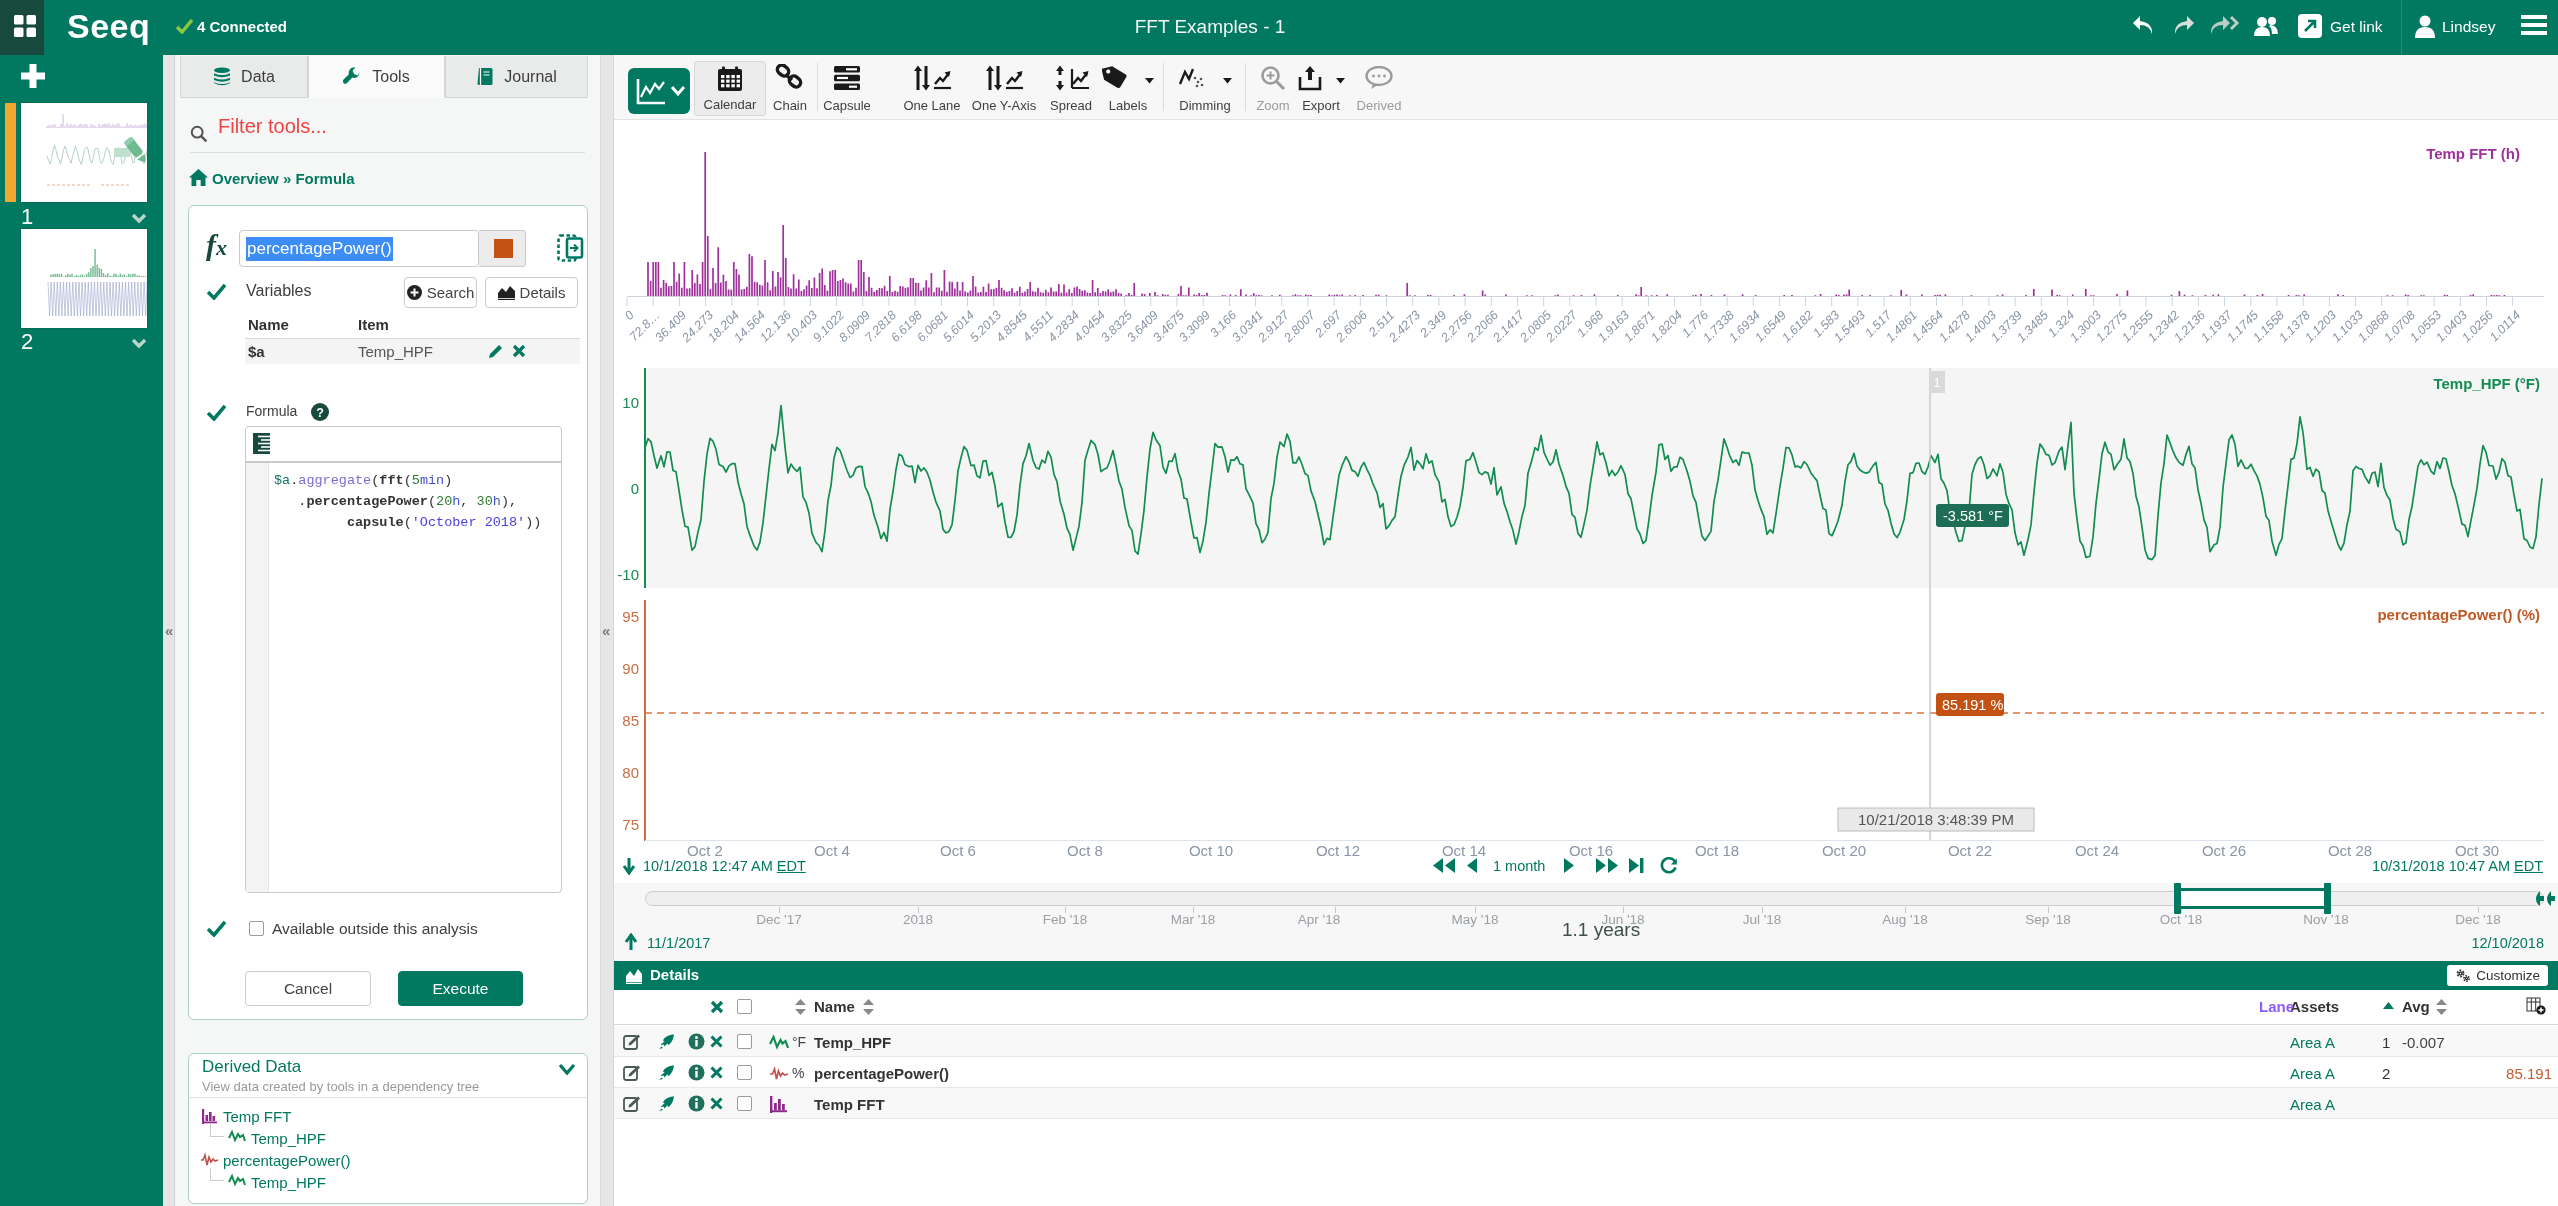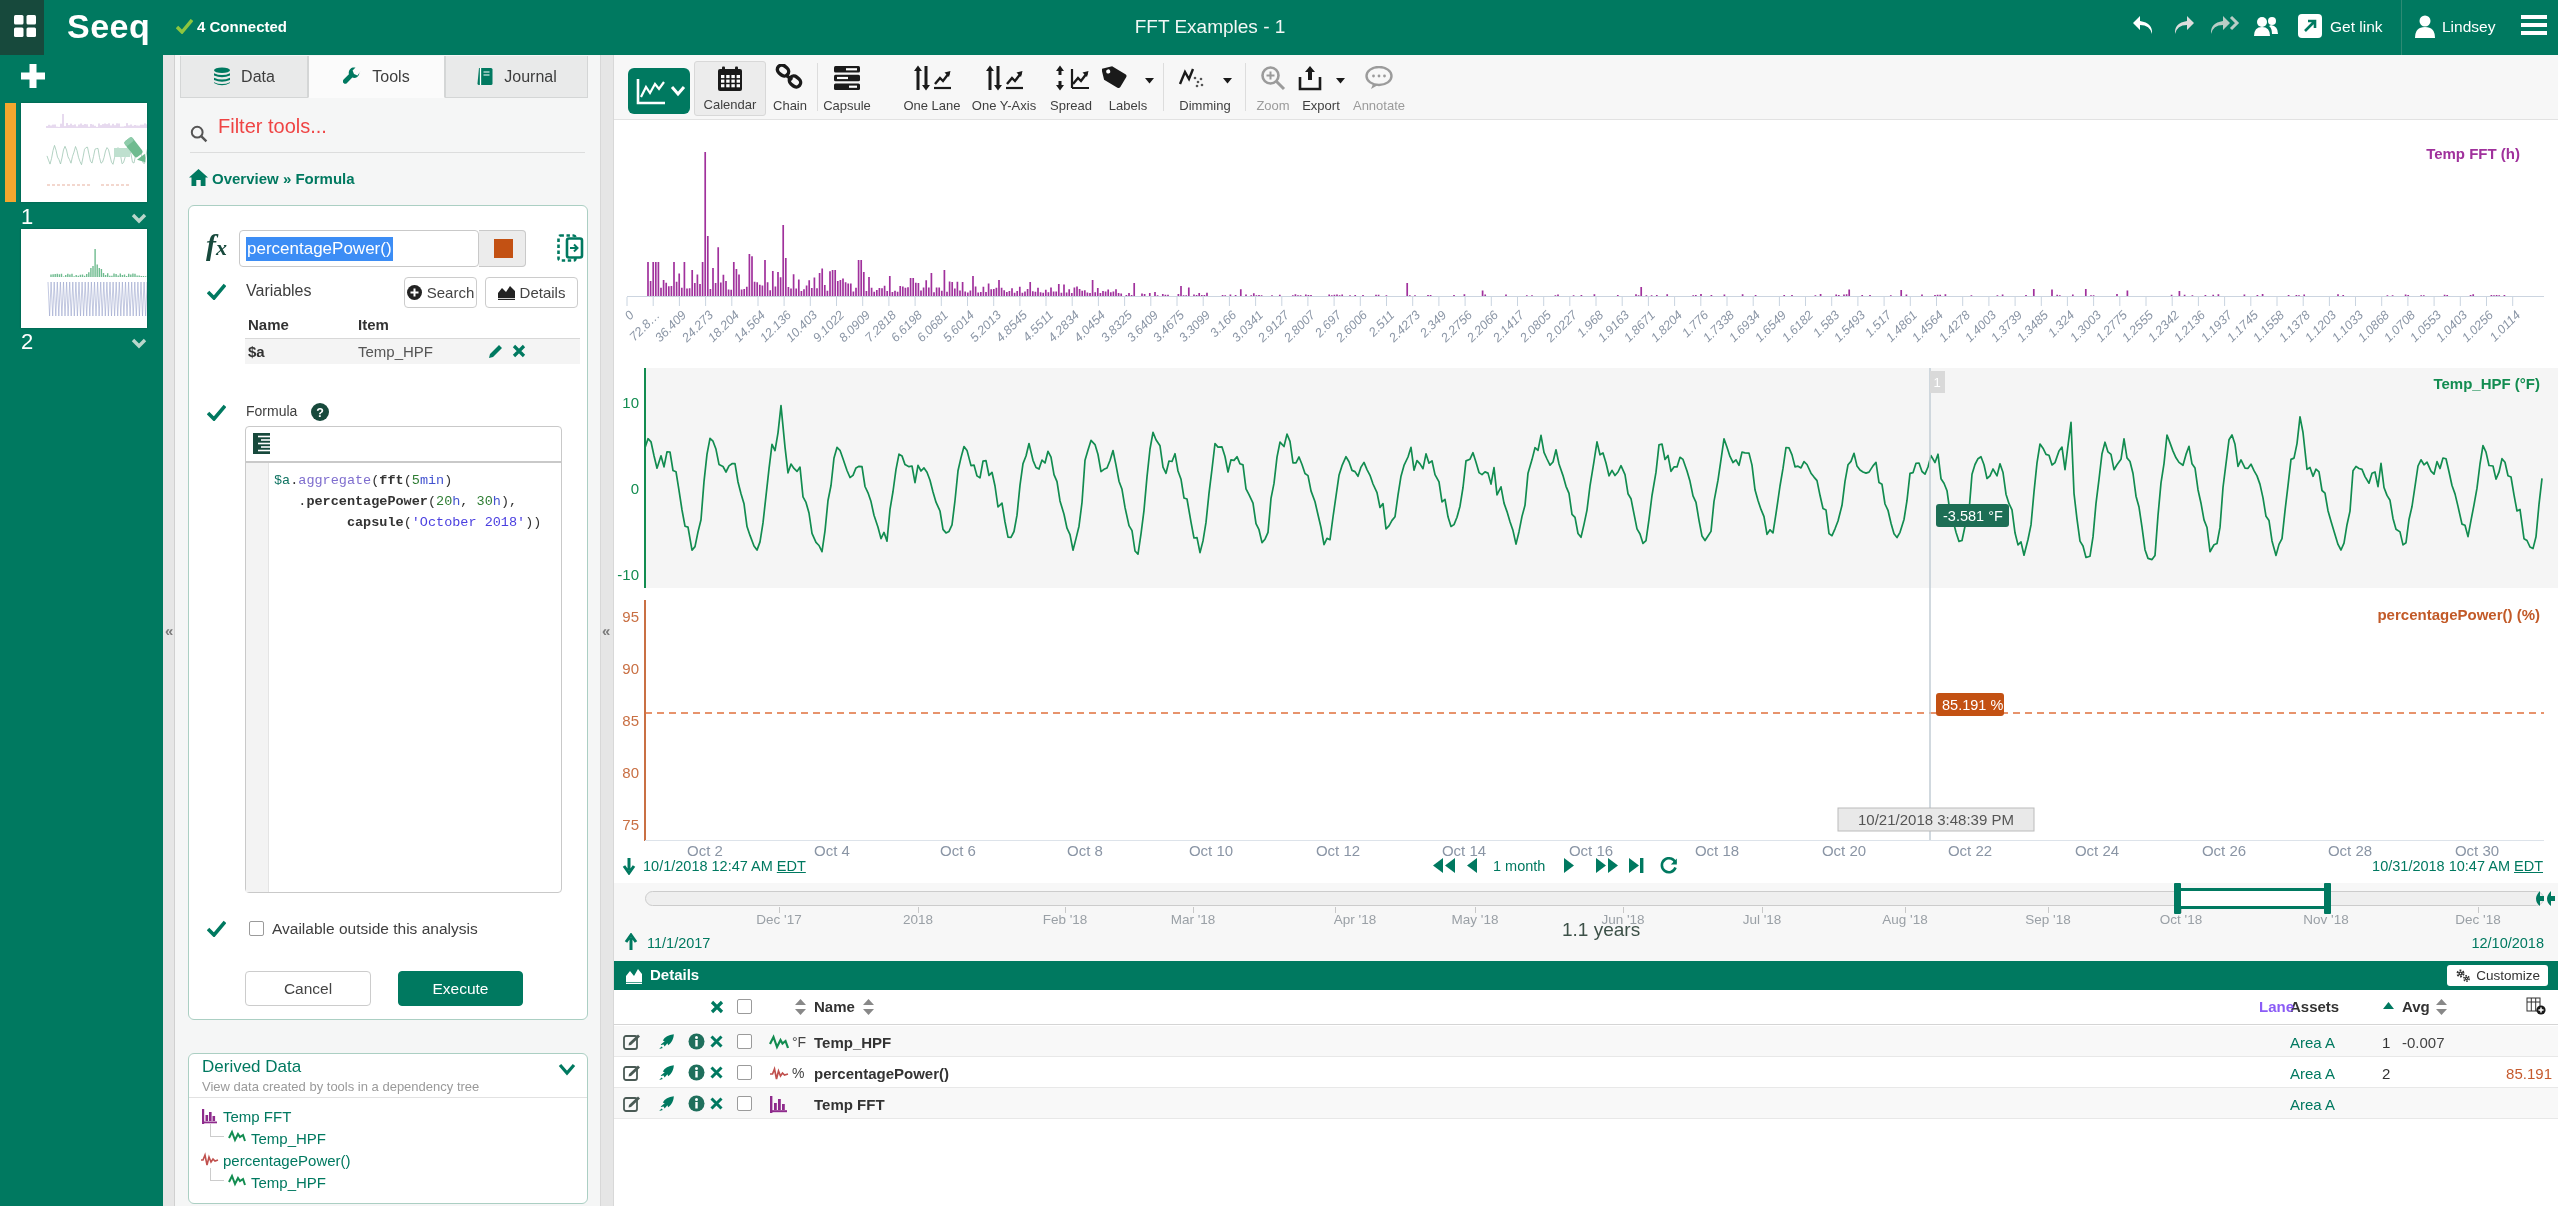--- a/index.html
+++ b/index.html
@@ -473,21 +473,21 @@
         <svg width="28" height="24" viewBox="0 0 28 24">
           <ellipse cx="14" cy="10" rx="12.5" ry="9" stroke="#9b9b9b" stroke-width="2.4" fill="none"></ellipse>
           <path d="M8 18 L6 23 L13 19" fill="#9b9b9b"></path>
           <g fill="#9b9b9b">
             <circle cx="8.5" cy="10" r="1.4"></circle>
             <circle cx="14" cy="10" r="1.4"></circle>
             <circle cx="19.5" cy="10" r="1.4"></circle>
           </g>
         </svg>
       </div>
-      <div class="lab">Annotate</div>
+      <div class="lab">Derived</div>
     </div>
   </div>
 
 <div id="charts">
 <svg class="abs" style="left:614px;top:120px" width="1944" height="740" viewBox="614 120 1944 740">
 <rect x="645" y="368" width="1913" height="220" fill="#f5f5f5"></rect>
 <path d="M648.0 296V262.0M650.6 296V281.1M653.2 296V262.0M655.8 296V262.0M658.4 296V262.0M661.0 296V287.8M663.6 296V280.0M666.2 296V282.8M668.8 296V286.2M671.4 296V286.0M674.0 296V262.0M676.6 296V281.8M679.2 296V273.5M681.8 296V287.8M684.4 296V262.0M687.0 296V288.5M689.6 296V288.3M692.2 296V270.0M694.8 296V283.1M697.4 296V274.4M700.0 296V284.1M702.6 296V262.0M705.2 296V152.0M707.8 296V236.0M710.4 296V288.9M713.0 296V268.1M715.6 296V283.1M718.2 296V247.3M720.8 296V282.4M723.4 296V274.7M726.0 296V281.0M728.6 296V289.5M731.2 296V289.7M733.8 296V261.9M736.4 296V268.9M739.0 296V274.6M741.6 296V289.5M744.2 296V289.1M746.8 296V286.8M749.4 296V253.9M752.0 296V256.2M754.6 296V281.8M757.2 296V282.3M759.8 296V284.7M762.4 296V285.5M765.0 296V259.9M767.6 296V282.3M770.2 296V290.2M772.8 296V271.1M775.4 296V286.5M778.0 296V272.1M780.6 296V277.3M783.2 296V225.0M785.8 296V258.0M788.4 296V286.9M791.0 296V288.5M793.6 296V274.2M796.2 296V288.5M798.8 296V279.4M801.4 296V290.9M804.0 296V289.3M806.6 296V285.4M809.2 296V280.3M811.8 296V288.0M814.4 296V277.5M817.0 296V288.2M819.6 296V272.9M822.2 296V268.5M824.8 296V285.0M827.4 296V290.7M830.0 296V271.3M832.6 296V270.0M835.2 296V270.0M837.8 296V281.0M840.4 296V280.0M843.0 296V278.6M845.6 296V282.3M848.2 296V283.5M850.8 296V283.4M853.4 296V291.6M856.0 296V287.8M858.6 296V260.0M861.2 296V260.0M863.8 296V272.0M866.4 296V290.9M869.0 296V277.0M871.6 296V287.8M874.2 296V291.8M876.8 296V290.1M879.4 296V288.1M882.0 296V288.2M884.6 296V285.7M887.2 296V291.0M889.8 296V276.0M892.4 296V292.0M895.0 296V290.8M897.6 296V291.8M900.2 296V286.0M902.8 296V286.4M905.4 296V287.7M908.0 296V287.2M910.6 296V278.0M913.2 296V278.0M915.8 296V282.8M918.4 296V283.1M921.0 296V290.4M923.6 296V287.5M926.2 296V280.2M928.8 296V287.5M931.4 296V273.0M934.0 296V292.2M936.6 296V287.6M939.2 296V287.5M941.8 296V290.7M944.4 296V270.0M947.0 296V291.8M949.6 296V281.5M952.2 296V281.9M954.8 296V288.5M957.4 296V281.8M960.0 296V290.6M962.6 296V282.1M965.2 296V291.6M967.8 296V292.4M970.4 296V290.5M973.0 296V276.0M975.6 296V286.5M978.2 296V292.6M980.8 296V291.9M983.4 296V286.8M986.0 296V291.9M988.6 296V283.6M991.2 296V289.3M993.8 296V288.9M996.4 296V287.8M999.0 296V280.0M1001.6 296V287.7M1004.2 296V290.3M1006.8 296V292.0M1009.4 296V291.0M1012.0 296V288.3M1014.6 296V292.7M1017.2 296V291.1M1019.8 296V286.7M1022.4 296V292.8M1025.0 296V291.4M1027.6 296V289.1M1030.2 296V282.0M1032.8 296V291.2M1035.4 296V291.8M1038.0 296V287.8M1040.6 296V292.2M1043.2 296V292.8M1045.8 296V289.7M1048.4 296V292.3M1051.0 296V287.5M1053.6 296V291.4M1056.2 296V291.4M1058.8 296V284.0M1061.4 296V292.8M1064.0 296V284.4M1066.6 296V292.6M1069.2 296V289.3M1071.8 296V293.0M1074.4 296V287.6M1077.0 296V286.5M1079.6 296V289.1M1082.2 296V290.7M1084.8 296V290.3M1087.4 296V292.6M1090.0 296V292.9M1092.6 296V280.0M1095.2 296V292.2M1097.8 296V287.9M1100.4 296V293.0M1103.0 296V291.1M1105.6 296V291.5M1108.2 296V289.5M1110.8 296V292.2M1113.4 296V291.4M1116.0 296V289.2M1118.6 296V293.1M1121.2 296V293.6M1126.4 296V294.9M1129.0 296V293.0M1131.6 296V295.0M1134.2 296V283.0M1142.0 296V293.5M1144.6 296V293.9M1149.8 296V292.9M1155.0 296V292.0M1157.6 296V295.2M1162.8 296V293.9M1165.4 296V294.8M1168.0 296V294.7M1178.4 296V294.1M1181.0 296V286.0M1183.6 296V295.2M1186.2 296V295.2M1188.8 296V287.6M1194.0 296V294.5M1196.6 296V295.1M1199.2 296V292.9M1201.8 296V295.0M1204.4 296V295.0M1207.0 296V292.8M1222.6 296V295.1M1225.2 296V295.2M1230.4 296V294.6M1235.6 296V295.1M1240.8 296V289.3M1246.0 296V294.5M1251.2 296V295.2M1253.8 296V293.3M1256.4 296V295.2M1259.0 296V295.1M1261.6 296V295.2M1272.0 296V295.2M1279.8 296V294.7M1292.8 296V295.2M1295.4 296V294.2M1298.0 296V295.2M1300.6 296V295.2M1305.8 296V294.5M1308.4 296V295.1M1311.0 296V294.9M1329.2 296V294.4M1331.8 296V295.2M1334.4 296V294.7M1337.0 296V294.6M1339.6 296V295.2M1342.2 296V294.4M1350.0 296V295.2M1355.2 296V295.0M1363.0 296V295.1M1376.0 296V294.8M1378.6 296V294.7M1386.4 296V295.2M1407.2 296V283.0M1409.8 296V295.2M1415.0 296V295.2M1428.0 296V295.0M1430.6 296V295.1M1454.0 296V295.1M1464.4 296V294.3M1482.6 296V290.5M1485.2 296V294.5M1506.0 296V294.6M1526.8 296V295.3M1532.0 296V295.2M1555.4 296V295.3M1558.0 296V294.6M1573.6 296V295.3M1581.4 296V295.0M1594.4 296V294.3M1617.8 296V295.0M1636.0 296V294.2M1638.6 296V295.2M1641.2 296V287.0M1646.4 296V295.2M1651.6 296V295.2M1656.8 296V295.0M1667.2 296V294.2M1693.2 296V295.2M1695.8 296V295.0M1701.0 296V294.1M1711.4 296V295.0M1724.4 296V294.6M1742.6 296V294.2M1755.6 296V295.1M1784.2 296V295.1M1792.0 296V295.1M1815.4 296V295.3M1820.6 296V294.1M1836.2 296V294.5M1838.8 296V294.9M1844.0 296V294.6M1846.6 296V294.3M1849.2 296V289.6M1862.2 296V295.1M1870.0 296V294.9M1890.8 296V295.2M1901.2 296V290.0M1906.4 296V294.6M1922.0 296V294.4M1935.0 296V295.0M1937.6 296V294.7M1940.2 296V294.8M1945.4 296V294.2M1971.4 296V295.3M1997.4 296V295.3M2002.6 296V294.4M2026.0 296V295.0M2033.8 296V289.1M2052.0 296V289.5M2057.2 296V294.8M2059.8 296V295.2M2072.8 296V294.5M2085.8 296V289.0M2091.0 296V295.2M2093.6 296V295.3M2117.0 296V293.9M2127.4 296V290.4M2171.6 296V294.8M2179.4 296V291.1M2184.6 296V294.8M2192.4 296V295.3M2205.4 296V295.0M2213.2 296V294.8M2218.4 296V294.3M2244.4 296V294.5M2257.4 296V295.1M2262.6 296V294.0M2288.6 296V295.0M2296.4 296V294.9M2299.0 296V295.3M2304.2 296V294.6M2338.0 296V294.3M2343.2 296V295.0M2387.4 296V295.2M2392.6 296V295.3M2405.6 296V294.4M2408.2 296V295.1M2421.2 296V295.2M2423.8 296V295.3M2444.6 296V294.7M2447.2 296V295.1M2470.6 296V294.9M2473.2 296V294.3M2491.4 296V294.9M2494.0 296V295.3M2496.6 296V294.9M2499.2 296V295.2M2504.4 296V295.1" stroke="#a0319c" stroke-width="1.7" fill="none"></path>
 <path d="M627 296.5 H2544" stroke="#ccd5e0" stroke-width="1"></path>
 <path d="M627.0 297V306M653.2 297V306M679.4 297V306M705.6 297V306M731.8 297V306M758.0 297V306M784.1 297V306M810.3 297V306M836.5 297V306M862.7 297V306M888.9 297V306M915.1 297V306M941.3 297V306M967.5 297V306M993.7 297V306M1019.9 297V306M1046.0 297V306M1072.2 297V306M1098.4 297V306M1124.6 297V306M1150.8 297V306M1177.0 297V306M1203.2 297V306M1229.4 297V306M1255.6 297V306M1281.8 297V306M1307.9 297V306M1334.1 297V306M1360.3 297V306M1386.5 297V306M1412.7 297V306M1438.9 297V306M1465.1 297V306M1491.3 297V306M1517.5 297V306M1543.7 297V306M1569.8 297V306M1596.0 297V306M1622.2 297V306M1648.4 297V306M1674.6 297V306M1700.8 297V306M1727.0 297V306M1753.2 297V306M1779.4 297V306M1805.5 297V306M1831.7 297V306M1857.9 297V306M1884.1 297V306M1910.3 297V306M1936.5 297V306M1962.7 297V306M1988.9 297V306M2015.1 297V306M2041.3 297V306M2067.4 297V306M2093.6 297V306M2119.8 297V306M2146.0 297V306M2172.2 297V306M2198.4 297V306M2224.6 297V306M2250.8 297V306M2277.0 297V306M2303.2 297V306M2329.4 297V306M2355.5 297V306M2381.7 297V306M2407.9 297V306M2434.1 297V306M2460.3 297V306M2486.5 297V306M2512.7 297V306" stroke="#c9d4e0" stroke-width="1" fill="none"></path>
 <path d="M645 368 V588" stroke="#128c50" stroke-width="2"></path>
@@ -660,21 +660,21 @@
     <em style="left:1148px"></em>
     <em style="left:1291px"></em>
     <em style="left:1434px"></em>
     <em style="left:1567px"></em>
     <em style="left:1712px"></em>
     <em style="left:1864px"></em>
     <u style="left:120px">Dec '17</u>
     <u style="left:259px">2018</u>
     <u style="left:406px">Feb '18</u>
     <u style="left:534px">Mar '18</u>
-    <u style="left:696px">Apr '18</u>
+    <u style="left:660px">Apr '18</u>
     <u style="left:816px">May '18</u>
     <u style="left:964px">Jun '18</u>
     <u style="left:1103px">Jul '18</u>
     <u style="left:1246px">Aug '18</u>
     <u style="left:1389px">Sep '18</u>
     <u style="left:1522px">Oct '18</u>
     <u style="left:1667px">Nov '18</u>
     <u style="left:1819px">Dec '18</u>
  <div id="selbox"></div>
  <div class="shandle" style="left:1560px"></div>

